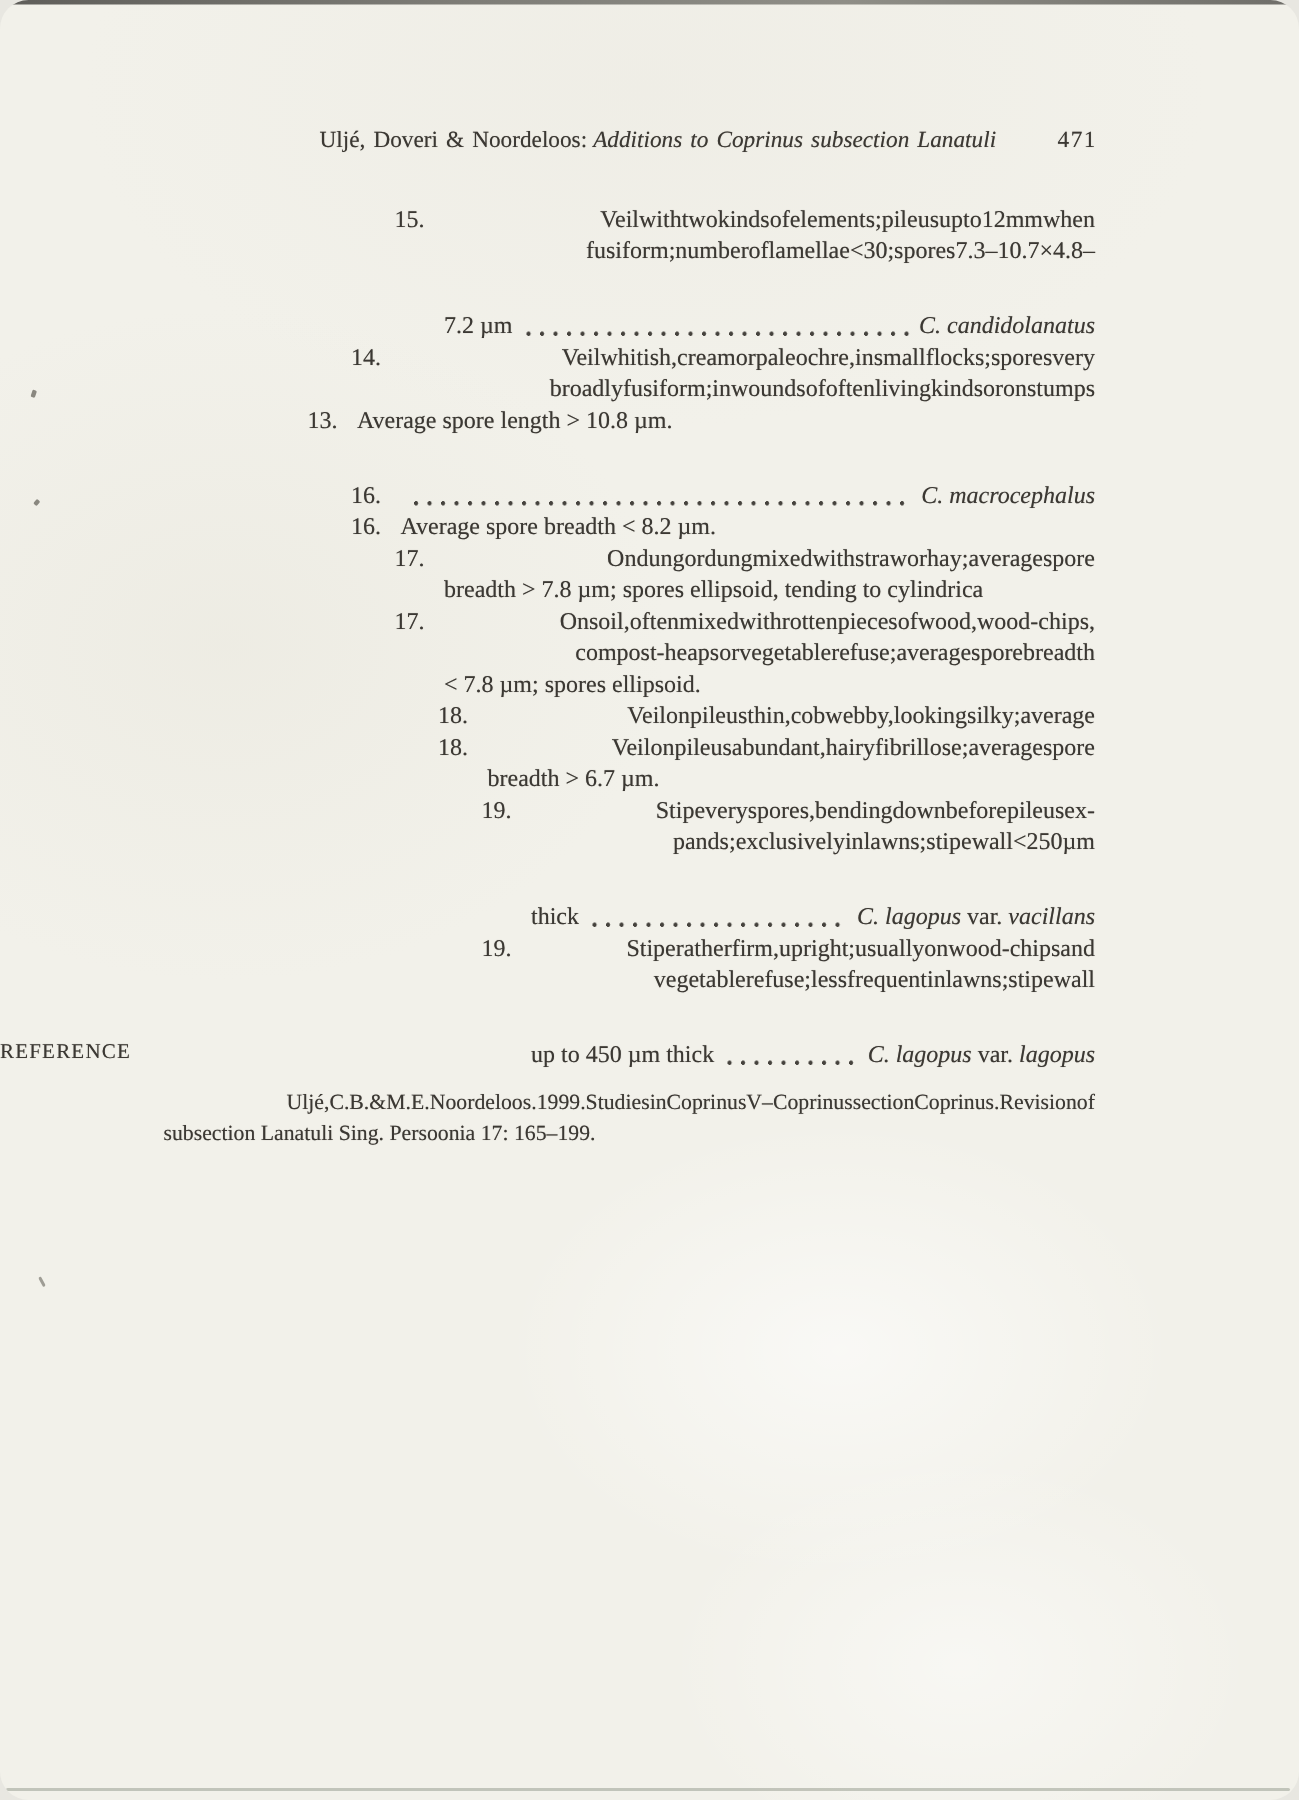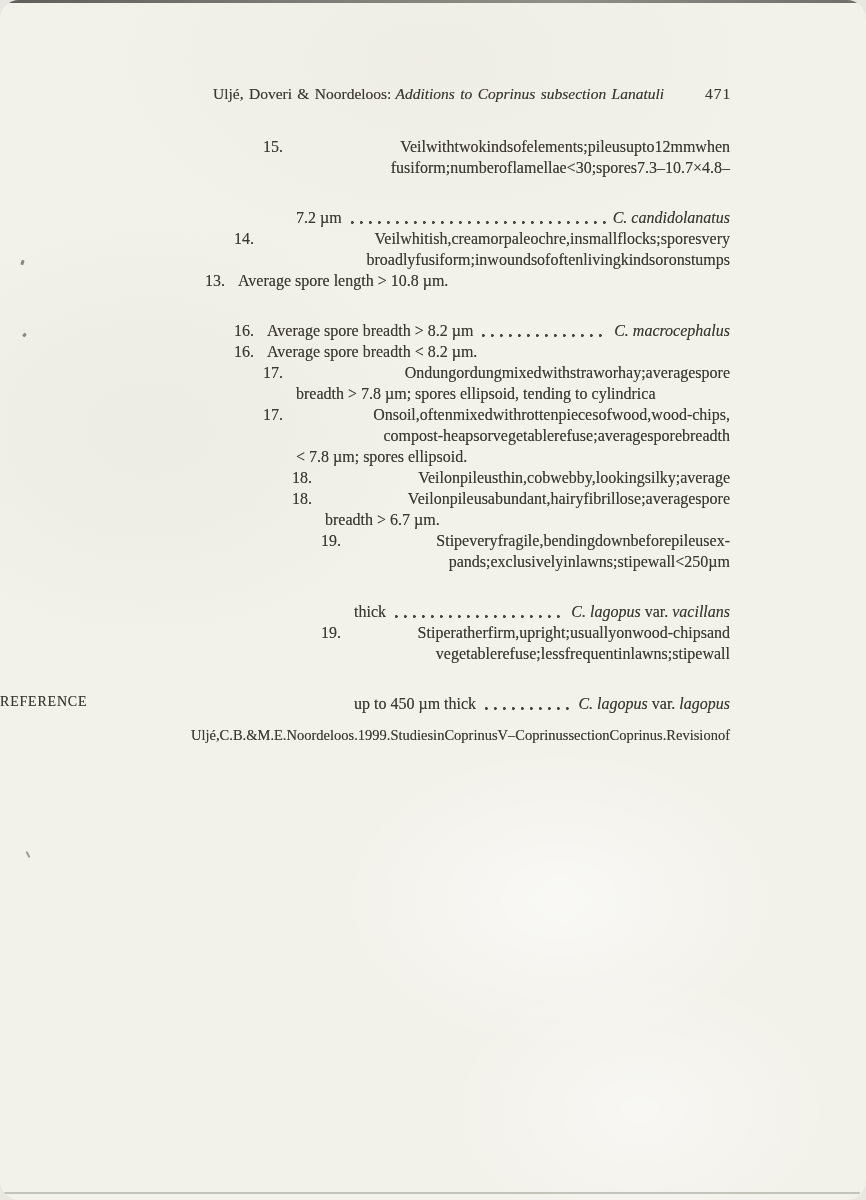--- a/index.html
+++ b/index.html
@@ -129,21 +129,20 @@
           <span>stumps</span>
         </div>
       </div>
       <div class="key-item" style="margin-left: 238px; width: 492px;">
         <span class="key-num">13.</span>
         <div class="line l">Average spore length &gt; 10.8 µm.</div>
       </div>
       <div class="key-item" style="margin-left: 267px; width: 463px;">
         <span class="key-num">16.</span>
         <div class="line leader">
-          <span>Average spore breadth &gt; 8.2 µm</span>
           <span class="fill"></span>
           <span class="sp"><span class="it">C. macrocephalus</span></span>
         </div>
       </div>
       <div class="key-item" style="margin-left: 267px; width: 463px;">
         <span class="key-num">16.</span>
         <div class="line l">Average spore breadth &lt; 8.2 µm.</div>
       </div>
       <div class="key-item" style="margin-left: 296px; width: 434px;">
         <span class="key-num">17.</span>
@@ -212,21 +211,21 @@
           <span>average</span>
           <span>spore</span>
         </div>
         <div class="line l">breadth &gt; 6.7 µm.</div>
       </div>
       <div class="key-item" style="margin-left: 354px; width: 376px;">
         <span class="key-num">19.</span>
         <div class="line j">
           <span>Stipe</span>
           <span>very</span>
-          <span>fragile,</span>
+          <span>spores,</span>
           <span>bending</span>
           <span>down</span>
           <span>before</span>
           <span>pileus</span>
           <span>ex-</span>
         </div>
         <div class="line j">
           <span>pands;</span>
           <span>exclusively</span>
           <span>in</span>
@@ -287,17 +286,18 @@
           <span>in</span>
           <span>Coprinus</span>
           <span>V</span>
           <span>–</span>
           <span>Coprinus</span>
           <span>section</span>
           <span>Coprinus.</span>
           <span>Revision</span>
           <span>of</span>
         </div>
+        <div class="line l">subsection Lanatuli Sing. Persoonia 17: 165–199.</div>
       </div>
   </div>
 
   <div class="edge-bottom"></div>
 </div>
 
 </body></html>

